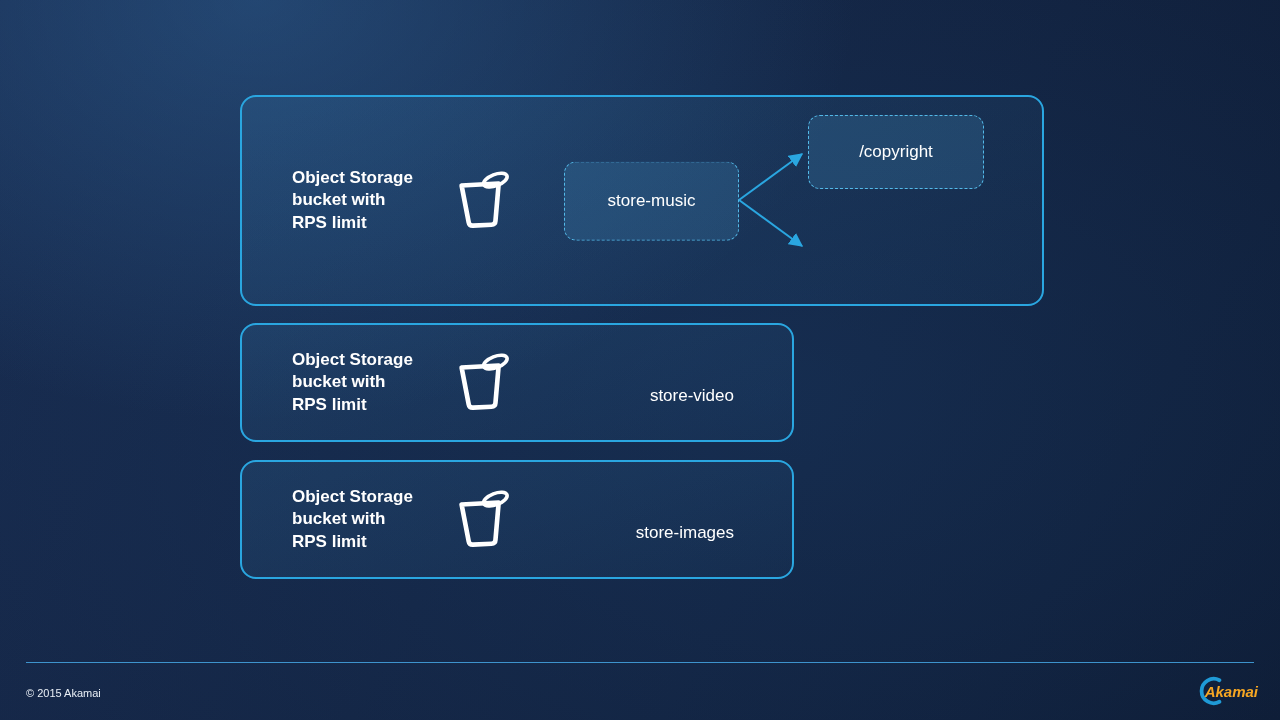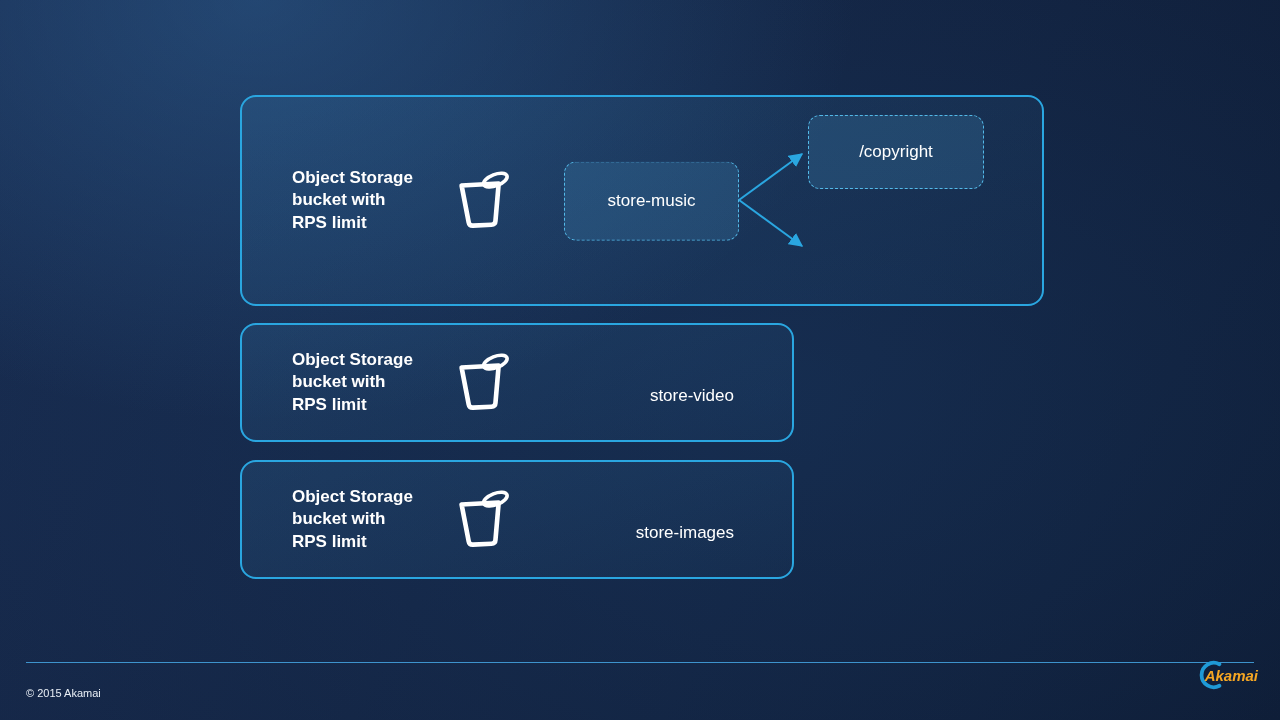--- a/index.html
+++ b/index.html
@@ -97,21 +97,21 @@
   .copyright {
     position: absolute;
     left: 26px;
     top: 687px;
     font-size: 11px;
     color: #e9eff6;
   }
   .logo {
     position: absolute;
     right: 22px;
-    top: 660px;
+    top: 676px;
     height: 30px;
     display: flex;
     align-items: center;
   }
   .logo-swoosh { display: block; width: 30px; height: 30px; }
   .logo-text {
     position: relative;
     margin-left: -21px;
     font-size: 15px;
     font-weight: 700;

